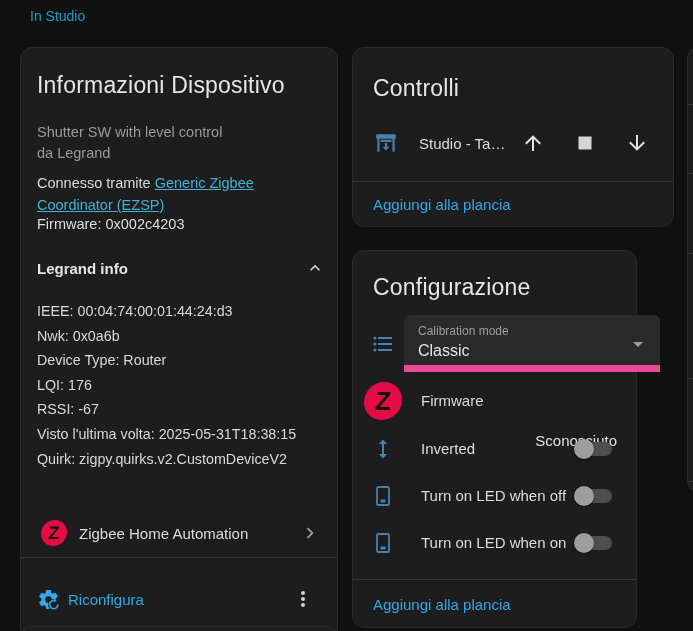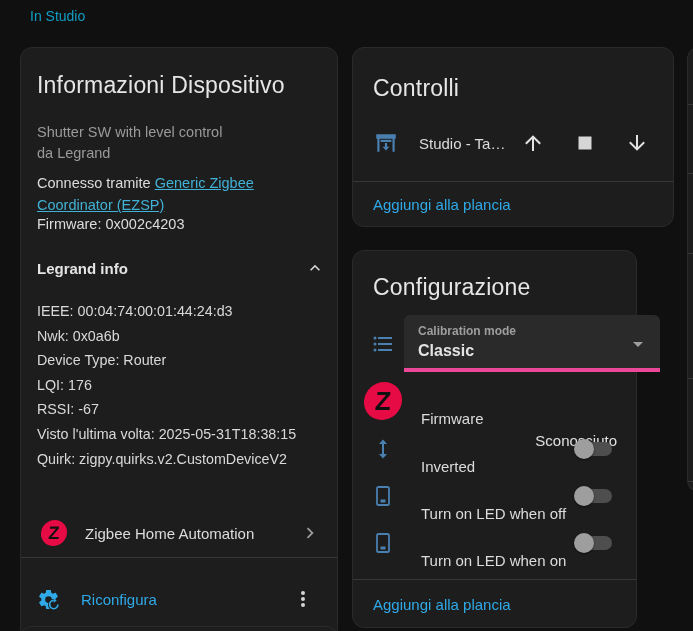--- a/index.html
+++ b/index.html
@@ -32,28 +32,28 @@
     position:absolute;left:0;top:461px;width:100%;height:48px;box-sizing:border-box;
     display:flex;align-items:center;padding:0 16px 0 20px;cursor:pointer;
   }
   .zlogo{
     border-radius:50%;background:#e60b44;color:#101010;
     display:flex;align-items:center;justify-content:center;
     font-weight:700;transform:skewX(-4deg);flex:0 0 auto;
   }
   .zlogo-small{width:26px;height:26px;font-size:18px;}
   .zlogo-large{width:38px;height:38px;font-size:26px;}
-  .integration-label{margin-left:18px;font-size:15px;color:#dcdcdc;flex:1;}
+  .integration-label{margin-left:12px;font-size:15px;color:#dcdcdc;flex:1;}
   .divider{position:absolute;left:0;right:0;height:1px;background:#373737;}
   #device-card .divider{top:509px;}
   .card-footer{
     position:absolute;left:0;right:0;bottom:0;top:510px;
     display:flex;align-items:center;padding:0 16px;box-sizing:border-box;
   }
-  .footer-btn{display:flex;align-items:center;gap:21px;color:#2fa9e8;font-size:15px;font-weight:500;cursor:pointer;}
+  .footer-btn{display:flex;align-items:center;gap:8px;color:#2fa9e8;font-size:15px;font-weight:500;cursor:pointer;}
   .dots-btn{margin-left:auto;margin-right:6px;color:#d6d6d6;cursor:pointer;display:flex;align-items:center;}
   
   #controls-card{left:352px;top:47px;width:322px;height:180px;}
   #controls-card .card-title{left:20px;top:27px;}
   .entity-row{
     position:absolute;left:20px;right:16px;top:72px;height:46px;
     display:flex;align-items:center;
   }
   .shutter-icon{color:#4a80b0;flex:0 0 auto;}
   .entity-name{margin-left:20px;font-size:15px;color:#dcdcdc;white-space:nowrap;cursor:pointer;}
@@ -64,26 +64,26 @@
     position:absolute;left:0;right:0;display:flex;align-items:center;padding-left:20px;box-sizing:border-box;
   }
   #controls-card .add-footer{top:133px;height:47px;}
   .add-link{color:#2fa9e8;font-size:15px;font-weight:500;cursor:pointer;}
   
   #config-card{left:352px;top:250px;width:285px;height:378px;}
   #config-card .card-title{left:20px;top:23px;}
   .row-icon{position:absolute;left:18px;color:#4a80b0;}
   .select-field{
     position:absolute;left:51px;top:64px;width:256px;height:57px;box-sizing:border-box;
-    background:#2a2a2a;border-radius:6px 6px 0 0;border-bottom:4px solid #ec4899;cursor:pointer;font-weight:bold;
+    background:#2a2a2a;border-radius:6px 6px 0 0;border-bottom:7px solid #ec4899;cursor:pointer;
   }
   .select-label{position:absolute;left:14px;top:9px;font-size:12px;color:#9e9e9e;}
   .select-value{position:absolute;left:14px;top:27px;font-size:16px;color:#e4e4e4;}
   .select-caret{position:absolute;right:10px;top:17px;color:#9e9e9e;}
-  .cfg-label{position:absolute;left:68px;font-size:15px;color:#dcdcdc;margin-top:18px;}
+  .cfg-label{position:absolute;left:68px;font-size:15px;color:#dcdcdc;}
   .cfg-value{position:absolute;right:19px;font-size:15px;color:#e0e0e0;}
   #config-card .zlogo-large{position:absolute;left:11px;top:131px;}
   .switch{position:absolute;right:24px;width:38px;height:20px;cursor:pointer;}
   .switch .track{position:absolute;left:4px;top:3px;width:34px;height:14px;border-radius:7px;background:#4e4e4e;}
   .switch .thumb{position:absolute;left:0;top:0;width:20px;height:20px;border-radius:50%;background:#9e9e9e;box-shadow:0 1px 2px rgba(0,0,0,.5);}
   #config-card .divider{top:328px;}
   #config-card .add-footer{top:328px;height:50px;}
   
   #next-card-sliver{left:20px;top:626px;width:318px;height:12px;border-radius:12px 12px 0 0;}
   #right-card-sliver{left:687px;top:47px;width:12px;height:445px;border-radius:12px 0 0 12px;border-right:none;}

